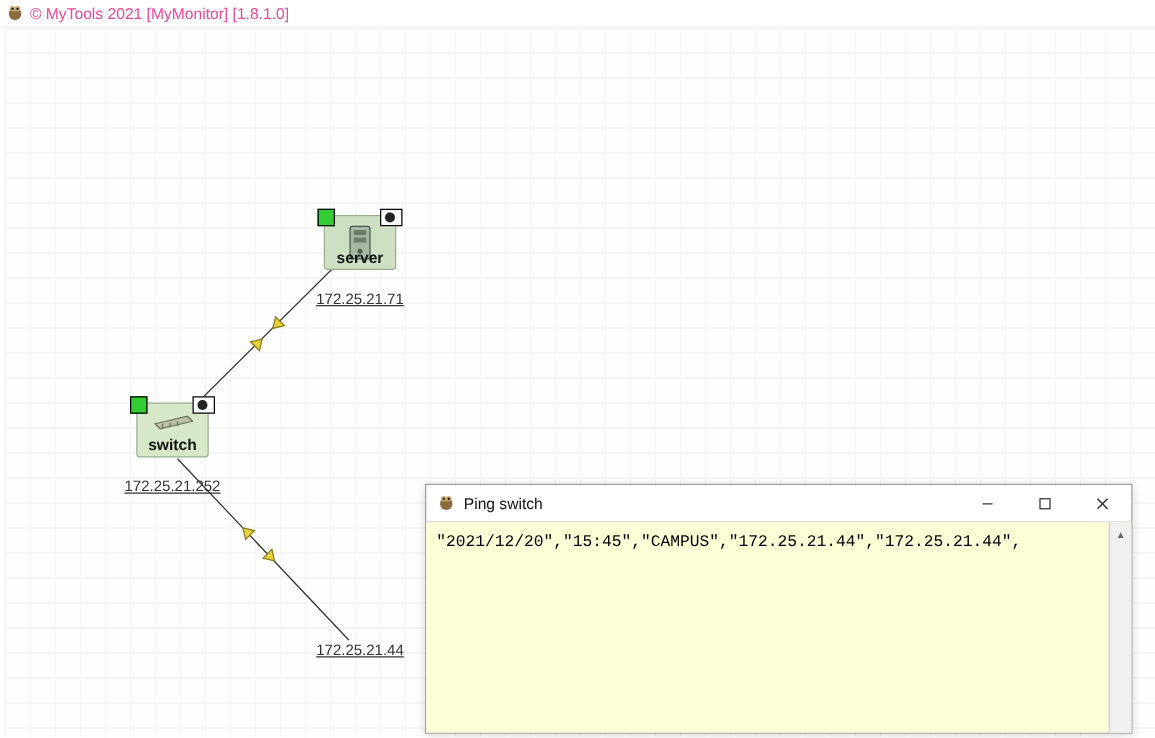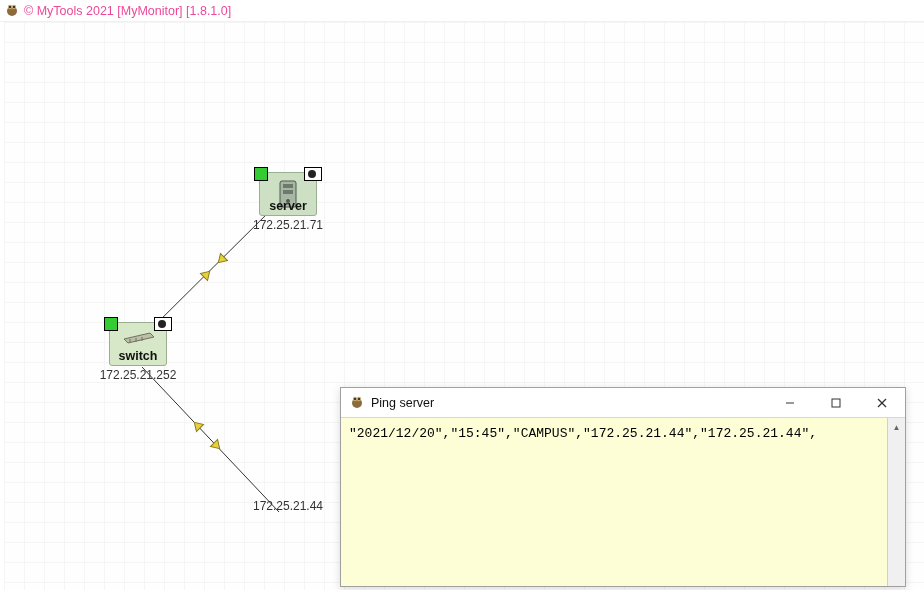--- a/index.html
+++ b/index.html
@@ -80,23 +80,24 @@
       font-weight: bold;
       font-size: 12.5px;
       color: #111;
       position: absolute;
       bottom: 2px;
       width: 100%;
       text-align: center;
       left: 0;
     }
     .node-ip {
-      margin-top: 2px;
+      margin-top: 16px;
       color: #333;
       font-size: 12px;
+      text-decoration: underline;
     }
     .dev-inner {
       position: absolute;
       top: 6px; left: 50%;
       transform: translateX(-50%);
     }
     .popup-window {
       position: absolute;
       left: 340px;
       top: 387px;
@@ -252,21 +253,21 @@
       <span>
         <svg width="16" height="16" viewBox="0 0 16 16">
           <ellipse cx="8" cy="10" rx="5" ry="5" fill="#8b6a3d"></ellipse>
           <circle cx="6" cy="6" r="2.2" fill="#c7a96e"></circle>
           <circle cx="10" cy="6" r="2.2" fill="#c7a96e"></circle>
           <circle cx="6" cy="6" r="0.9" fill="#000"></circle>
           <circle cx="10" cy="6" r="0.9" fill="#000"></circle>
           <polygon points="8,7 7.2,8.6 8.8,8.6" fill="#c79030"></polygon>
         </svg>
       </span>
-      <span class="popup-title">Ping server</span>
+      <span class="popup-title">Ping switch</span>
     </div>
     <div class="win-controls">
       <div class="win-btn">
         <svg viewBox="0 0 12 12">
             <line x1="2" y1="6" x2="10" y2="6" stroke="#333" stroke-width="1"></line>
           </svg>
       </div>
       <div class="win-btn">
         <svg viewBox="0 0 12 12">
             <rect x="2" y="2" width="8" height="8" fill="none" stroke="#333" stroke-width="1"></rect>

